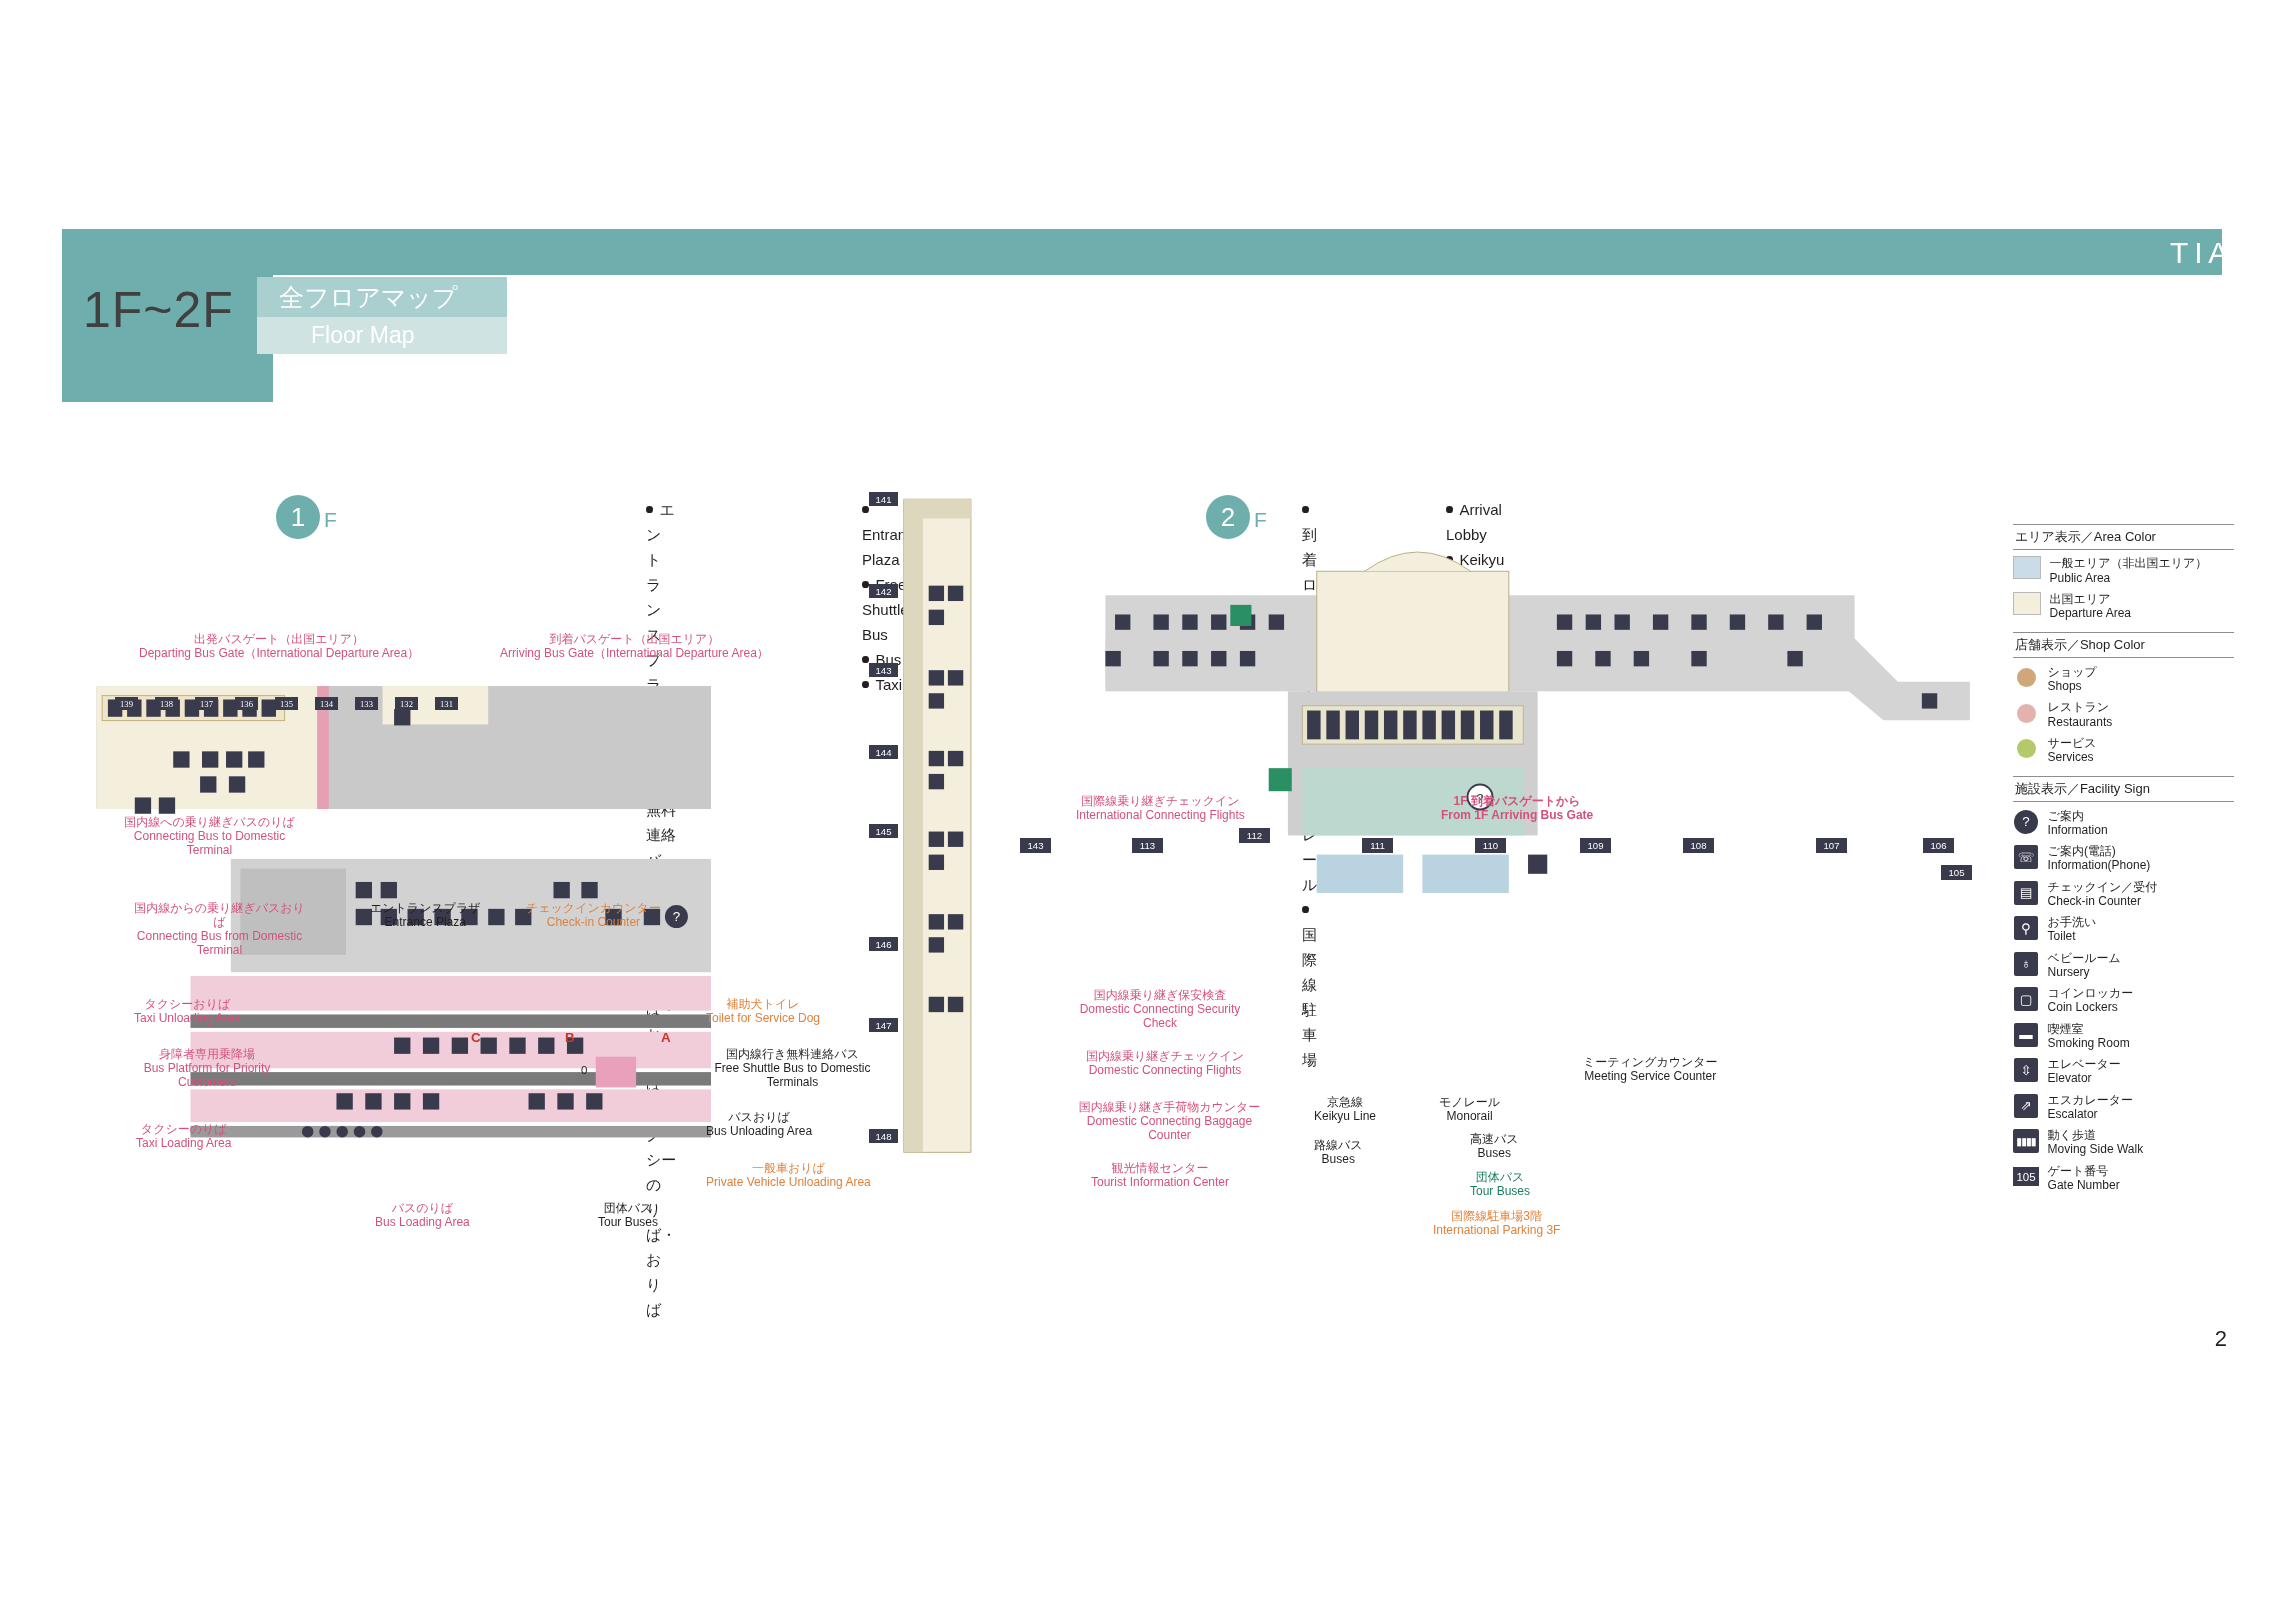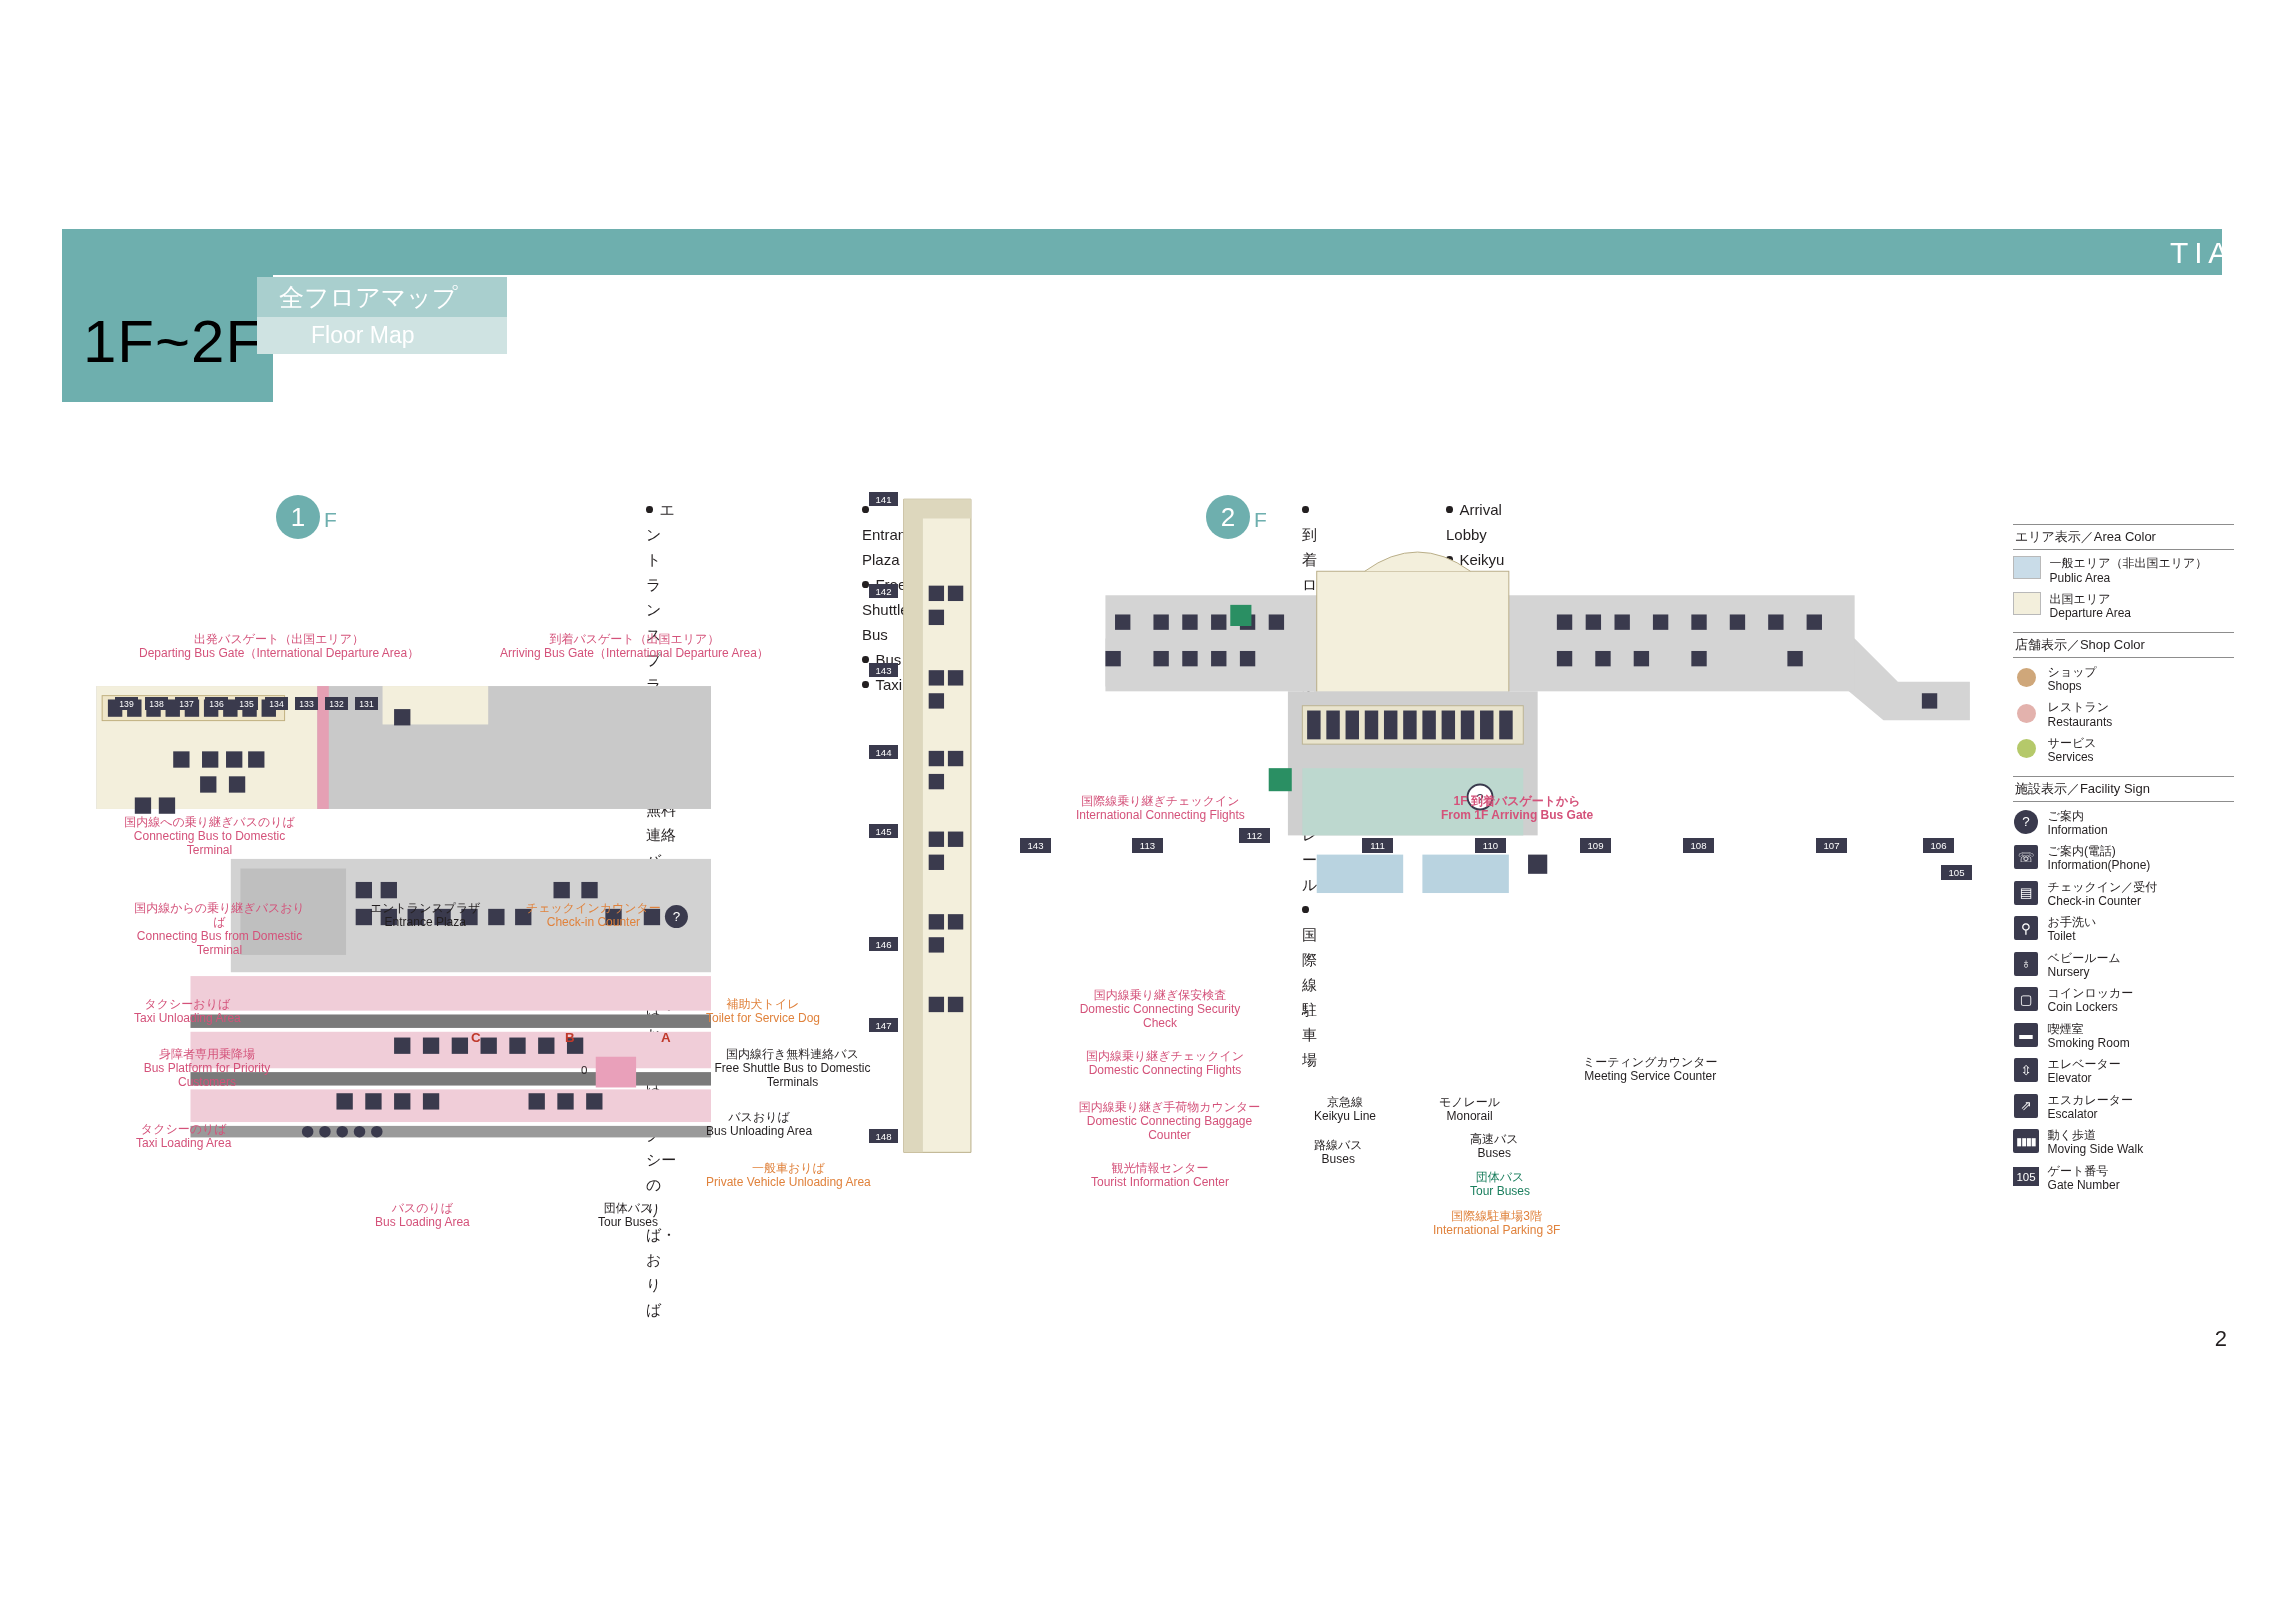--- a/index.html
+++ b/index.html
@@ -3,21 +3,21 @@
 <meta charset="utf-8">
 <style>
   html,body{margin:0;padding:0;background:#ffffff;}
   body{width:2285px;height:1615px;position:relative;font-family:"Liberation Sans",sans-serif;color:#231f20;overflow:hidden;}
   .page{position:absolute;left:0;top:0;width:2285px;height:1615px;}
 
   
   .header-bar{position:absolute;left:62px;top:229px;width:2160px;height:46px;background:#6eafae;}
   .header-tiat{position:absolute;right:29px;top:236px;font-size:30px;letter-spacing:5.8px;color:#ffffff;font-family:"Liberation Sans",sans-serif;}
   .floor-badge{position:absolute;left:62px;top:229px;width:211px;height:173px;background:#6eafae;}
-  .floor-badge .txt{position:absolute;left:21px;top:78px;color:#000000;font-size:60px;letter-spacing:1px;}
+  .floor-badge .txt{position:absolute;left:21px;top:52px;color:#404040;font-size:50px;letter-spacing:1px;}
   .title-box1{position:absolute;left:257px;top:277px;width:250px;height:40px;background:#a9cfce;}
   .title-box2{position:absolute;left:257px;top:317px;width:250px;height:37px;background:#cfe3e2;}
   .title-jp{position:absolute;left:279px;top:281px;font-size:25px;color:#ffffff;}
   .title-en{position:absolute;left:311px;top:322px;font-size:23px;color:#ffffff;}
 
   
   .circ{border-radius:50%;display:flex;align-items:center;justify-content:center;}
   .sec-circle{width:44px;height:44px;background:#6eafae;color:#fff;font-size:26px;}
   .dot{display:inline-block;width:6.7px;height:6.7px;border-radius:50%;background:#231f20;margin-right:6.7px;vertical-align:1.9px;}
   .leg-list{font-size:15px;line-height:25px;color:#231f20;}
@@ -397,21 +397,21 @@
   </div>
   <div class="callout c-pink" style="left:375px;top:1201px;">
     <span class="jp">バスのりば</span>
     <span class="en">Bus Loading Area</span>
   </div>
   <div class="callout c-black" style="left:598px;top:1201px;">
     <span class="jp">団体バス</span>
     <span class="en">Tour Buses</span>
   </div>
 
-  <div style="position:absolute;left:115px;top:697px;display:flex;gap:7px;">
+  <div style="position:absolute;left:115px;top:697px;display:flex;gap:17px;font-family:Liberation Serif, serif;">
     <span class="gatebox" style="width:23px;height:13.4px;font-size:8.6px">139</span>
     <span class="gatebox" style="width:23px;height:13.4px;font-size:8.6px">138</span>
     <span class="gatebox" style="width:23px;height:13.4px;font-size:8.6px">137</span>
     <span class="gatebox" style="width:23px;height:13.4px;font-size:8.6px">136</span>
     <span class="gatebox" style="width:23px;height:13.4px;font-size:8.6px">135</span>
     <span class="gatebox" style="width:23px;height:13.4px;font-size:8.6px">134</span>
     <span class="gatebox" style="width:23px;height:13.4px;font-size:8.6px">133</span>
     <span class="gatebox" style="width:23px;height:13.4px;font-size:8.6px">132</span>
     <span class="gatebox" style="width:23px;height:13.4px;font-size:8.6px">131</span>
   </div>

